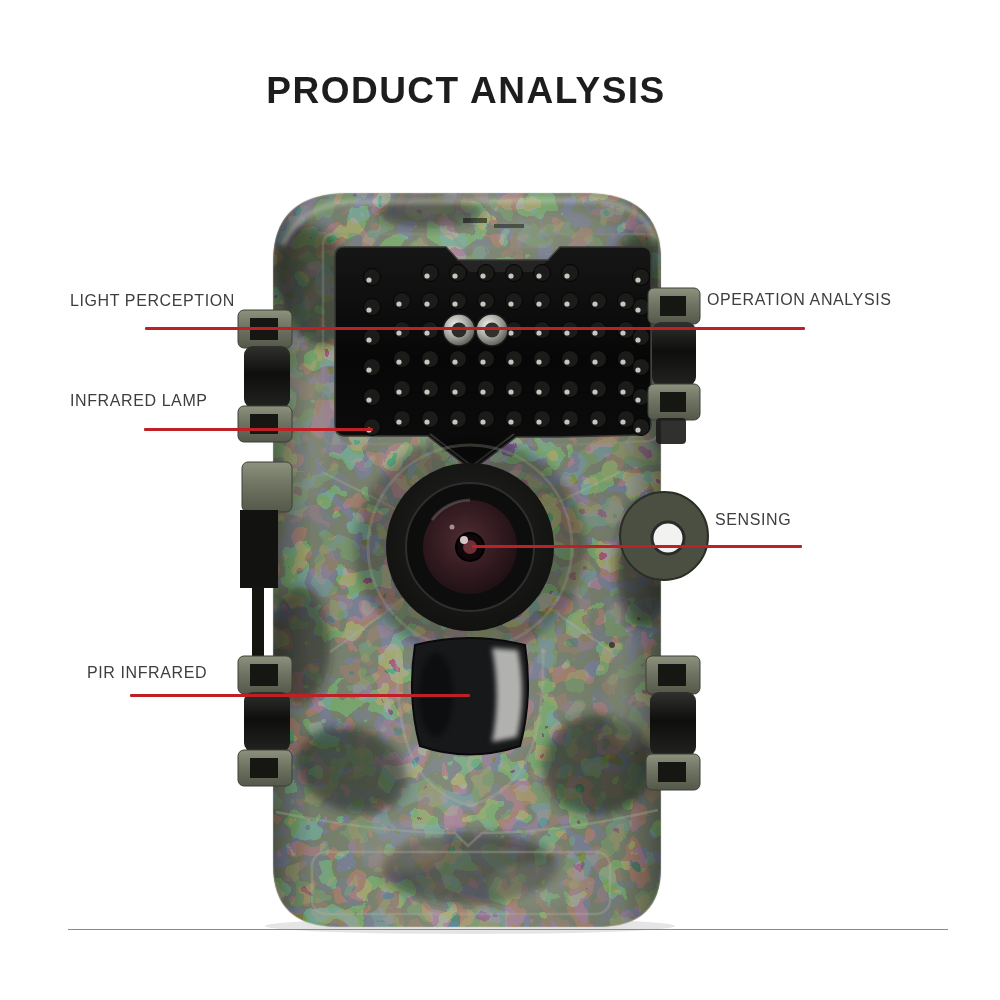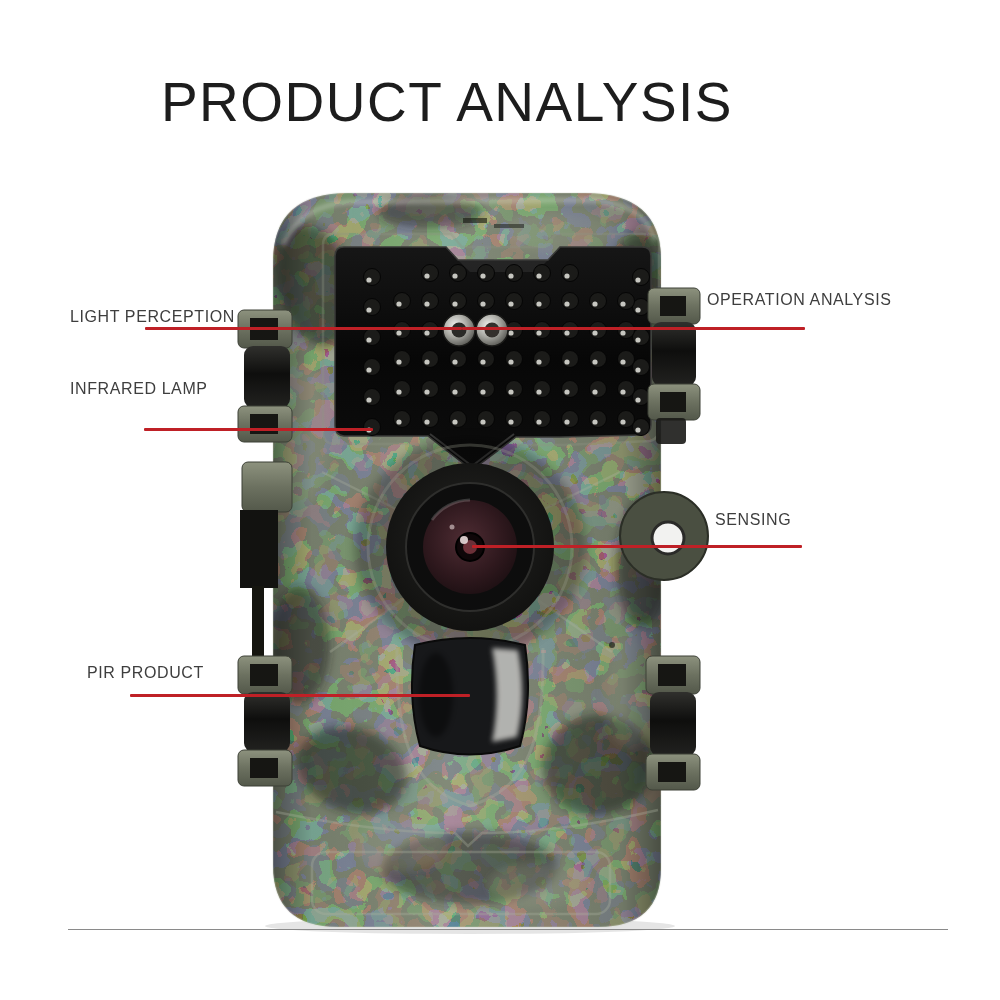--- a/index.html
+++ b/index.html
@@ -1,22 +1,22 @@
 <!DOCTYPE html>
 <html><head>
 <meta charset="utf-8">
 <style>
   html,body{margin:0;padding:0;background:#ffffff;}
   #stage{
     position:relative;width:1000px;height:1000px;background:#ffffff;
     overflow:hidden;font-family:"Liberation Sans", sans-serif;
   }
   .page-title{
-    position:absolute;left:447px;top:70px;transform:translateX(-50%);
-    font-size:55px;font-weight:400;letter-spacing:1.5px;white-space:nowrap;
+    position:absolute;left:466px;top:70px;transform:translateX(-50%);
+    font-size:37px;font-weight:700;letter-spacing:1.5px;white-space:nowrap;
     color:var(--title-color,#1d1d1d);
   }
   .clabel{
     position:absolute;font-size:16px;letter-spacing:.6px;white-space:nowrap;
     color:var(--label-color,#3e3e3e);
   }
   .cline{
     position:absolute;height:3px;background:var(--accent,#bf2026);
     border-radius:1px;
   }
@@ -317,25 +317,25 @@
       <circle cx="664" cy="536" r="44" fill="#4a4f41" stroke="#2b2e26" stroke-width="2"></circle>
       <circle cx="668" cy="538" r="16" fill="#f2f2f0" stroke="#2a2a28" stroke-width="3"></circle>
       <rect x="646" y="656" width="54" height="38" rx="6" fill="url(#latchG)" stroke="#3c4036"></rect>
       <rect x="658" y="664" width="28" height="22" fill="#161613"></rect>
       <rect x="650" y="692" width="46" height="64" rx="9" fill="url(#rubberG)"></rect>
       <rect x="646" y="754" width="54" height="36" rx="6" fill="url(#latchG)" stroke="#3c4036"></rect>
       <rect x="658" y="762" width="28" height="20" fill="#161613"></rect>
     </g>
   </svg>
 
-  <div class="clabel" style="left:70px;top:308px">LIGHT PERCEPTION</div>
-  <div class="clabel" style="left:70px;top:380px">INFRARED LAMP</div>
+  <div class="clabel" style="left:70px;top:292px">LIGHT PERCEPTION</div>
+  <div class="clabel" style="left:70px;top:392px">INFRARED LAMP</div>
   <div class="clabel" style="left:707px;top:291px">OPERATION ANALYSIS</div>
   <div class="clabel" style="left:715px;top:511px">SENSING</div>
-  <div class="clabel" style="left:87px;top:664px">PIR PRODUCT</div>
+  <div class="clabel" style="left:87px;top:664px">PIR INFRARED</div>
 
   <div class="cline" style="left:145px;top:327px;width:317px"></div>
   <div class="cline" style="left:462px;top:327px;width:343px"></div>
   <div class="cline" style="left:144px;top:428px;width:229px"></div>
   <div class="cline" style="left:472px;top:545px;width:330px"></div>
   <div class="cline" style="left:130px;top:694px;width:340px"></div>
 
   <div class="divider" style="left:68px;top:929px;width:880px"></div>
 </div>
 

